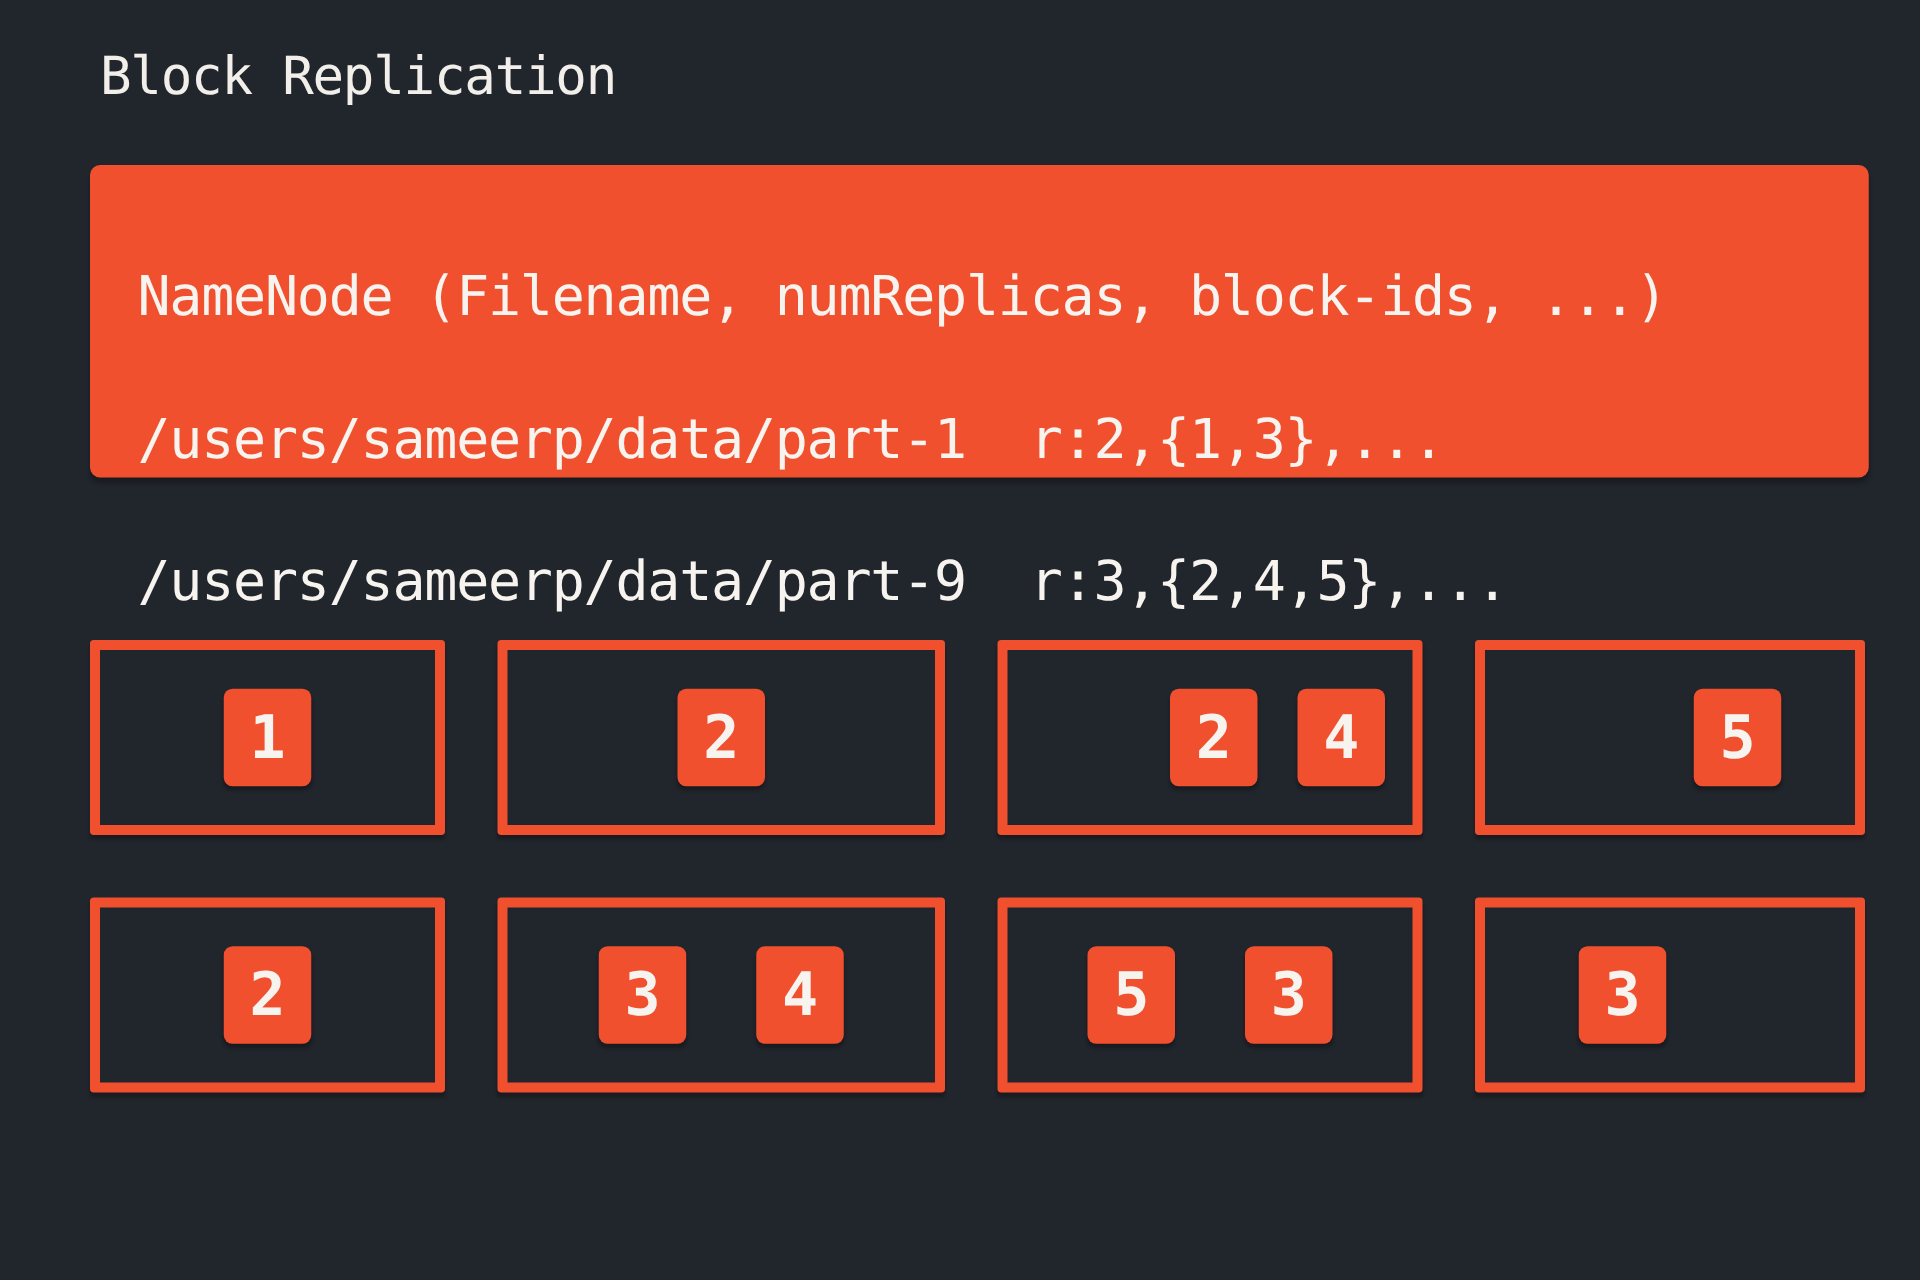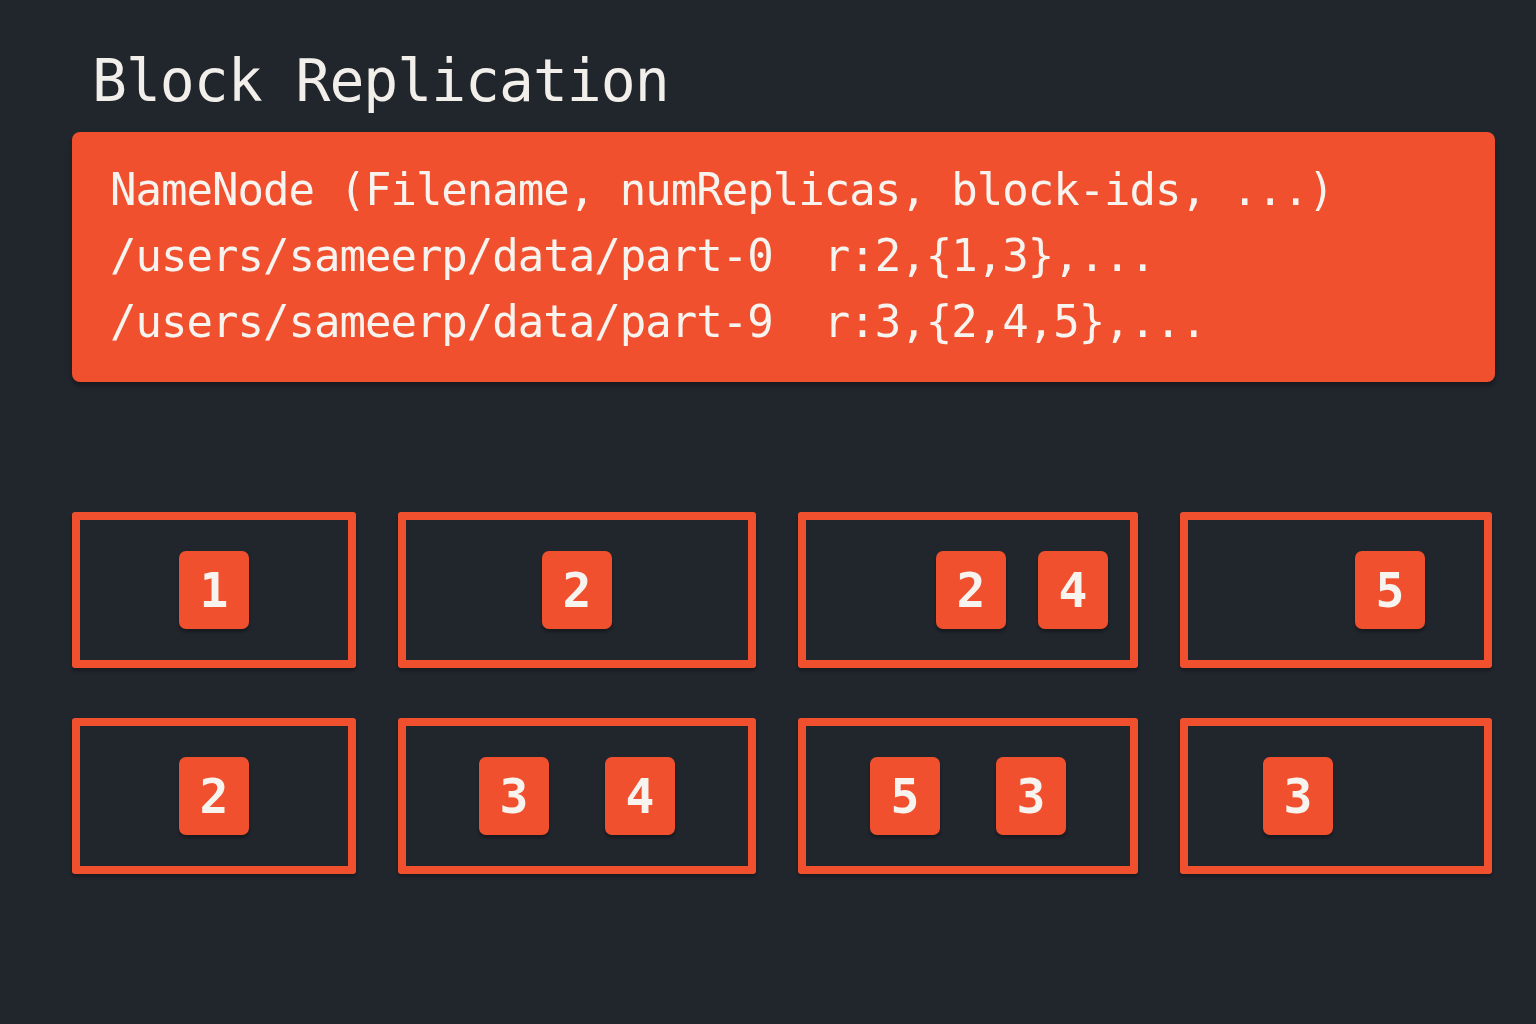--- a/index.html
+++ b/index.html
@@ -12,22 +12,22 @@
     width: 1536px;
     height: 1024px;
     background: #21252c;
     overflow: hidden;
     font-family: "DejaVu Sans Mono", "Liberation Mono", monospace;
   }
   .page-title {
     position: absolute;
     left: 76px;
     top: 36px;
-    margin: 16px;
-    font-size: 58px;
+    margin: 4px;
+    font-size: 42px;
     font-weight: 500;
     line-height: 1;
     color: #f2efeb;
     letter-spacing: -1px;
     white-space: pre;
     text-align: center;
   }
   .namenode-panel {
     position: absolute;
     left: 72px;
@@ -38,20 +38,21 @@
     border-radius: 8px;
     padding: 25px 0 0 38px;
     box-shadow: 0 4px 4px rgba(0,0,0,0.28);
   }
   .nn-line {
     font-size: 44px;
     line-height: 66px;
     color: #f7f4f0;
     white-space: pre;
     letter-spacing: -1px;
+    margin-top: 48px;
   }
   .datanodes-heading {
     position: absolute;
     left: 76px;
     top: 424px;
     margin: 0;
     font-size: 52px;
     font-weight: 500;
     line-height: 1;
     color: #f2efeb;
@@ -104,21 +105,21 @@
 </style>
 </head>
 <body>
 
 <div class="canvas">
 
   <h1 class="page-title">Block Replication</h1>
 
   <div class="namenode-panel">
     <div class="nn-line">NameNode (Filename, numReplicas, block-ids, ...)</div>
-    <div class="nn-line">/users/sameerp/data/part-0  r:2,{1,3},...</div>
+    <div class="nn-line">/users/sameerp/data/part-1  r:2,{1,3},...</div>
     <div class="nn-line">/users/sameerp/data/part-9  r:3,{2,4,5},...</div>
   </div>
 
 
   <div class="datanode-grid">
       <div class="dn-box">
         <div class="blocks align-center gap-sm">
           <div class="block-chip">1</div>
         </div>
       </div>

